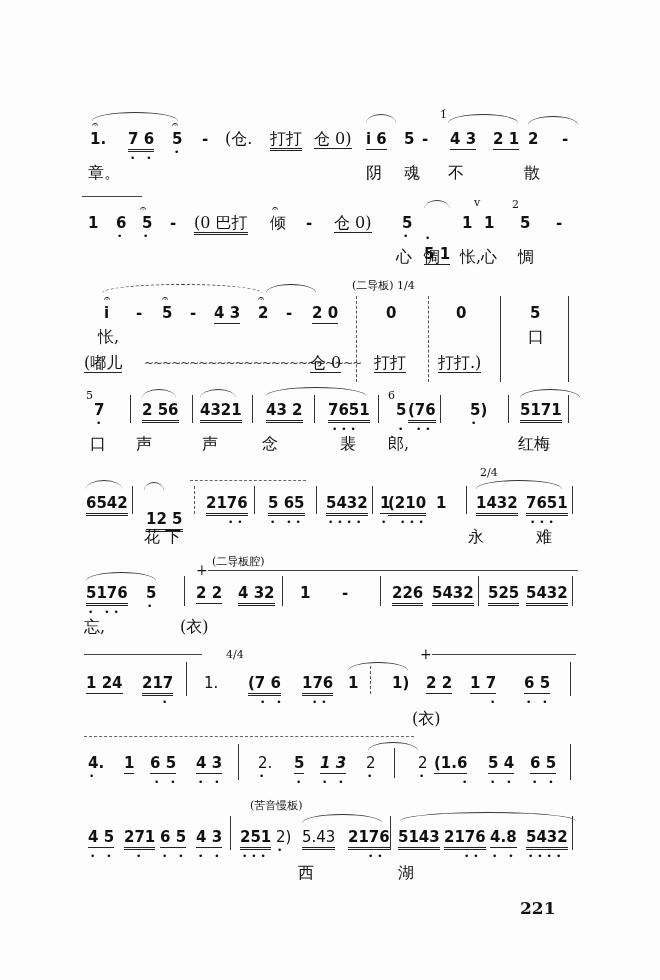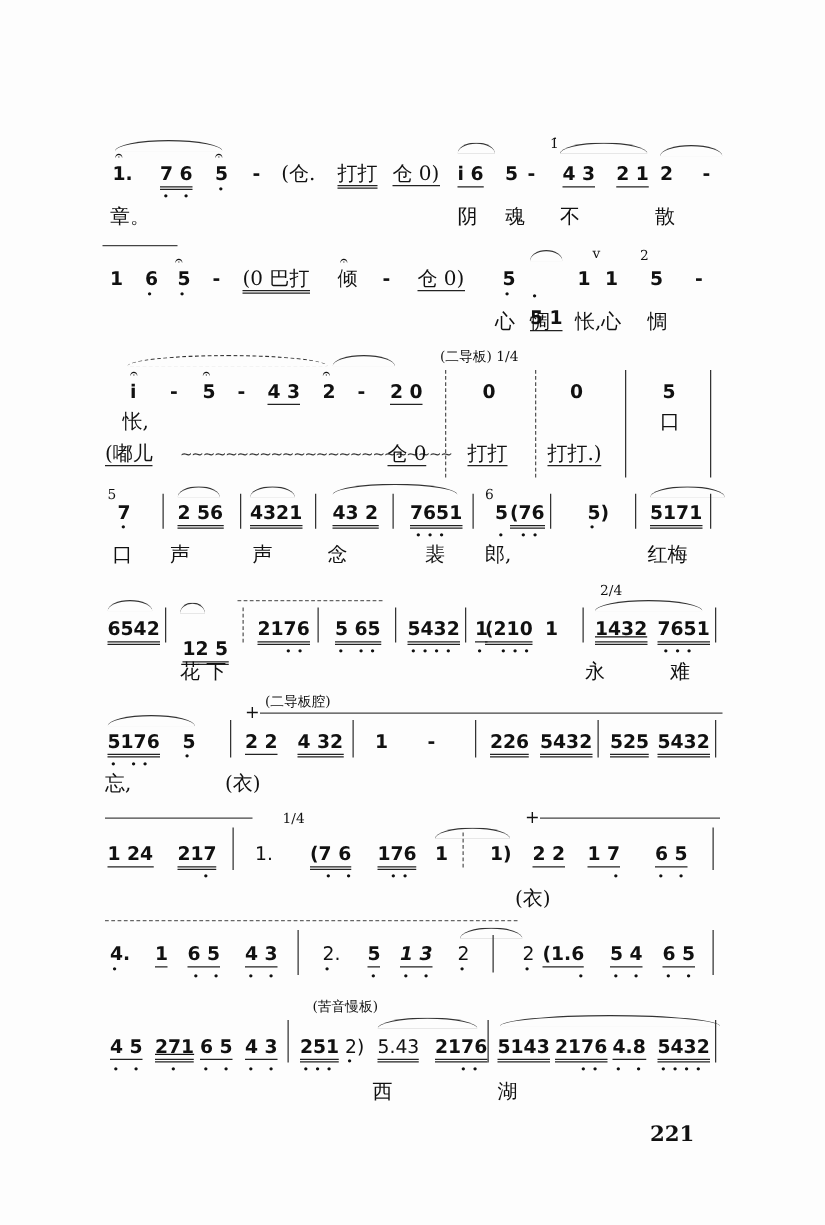--- a/index.html
+++ b/index.html
@@ -183,21 +183,21 @@
     <div class="tok ul2" style="left:326px;top:34px;">5432</div>
     <div class="dots" style="left:328px;top:58px;">••••</div>
     <div class="bar" style="left:372px;top:26px;height:28px;"></div>
     <div class="tok ul1" style="left:380px;top:34px;">1</div>
     <div class="dots" style="left:381px;top:58px;">•</div>
     <div class="tok ul2" style="left:388px;top:34px;">(210</div>
     <div class="dots" style="left:400px;top:58px;">•••</div>
     <div class="tok" style="left:436px;top:34px;">1</div>
     <div class="bar" style="left:466px;top:26px;height:28px;"></div>
     <div class="slur" style="left:476px;top:20px;width:86px;"></div>
-    <div class="tok ul2" style="left:476px;top:34px;text-decoration:underline;">1432</div>
+    <div class="tok ul2" style="left:476px;top:34px;">1432</div>
     <div class="tok ul2" style="left:526px;top:34px;">7651</div>
     <div class="dots" style="left:530px;top:58px;">•••</div>
     <div class="bar" style="left:572px;top:26px;height:28px;"></div>
 
     <div class="lyric" style="left:144px;top:68px;">花 下</div>
     <div class="lyric" style="left:468px;top:68px;">永</div>
     <div class="lyric" style="left:536px;top:68px;">难</div>
   </div>
 
   <div class="row" style="top:550px;height:90px;">
@@ -222,21 +222,21 @@
     <div class="tok ul2" style="left:488px;top:34px;">525</div>
     <div class="tok ul2" style="left:526px;top:34px;">5432</div>
     <div class="bar" style="left:572px;top:26px;height:30px;"></div>
 
     <div class="lyric" style="left:84px;top:68px;">忘,</div>
     <div class="lyric" style="left:180px;top:68px;">(衣)</div>
   </div>
 
   <div class="row" style="top:640px;height:90px;">
     <div class="line" style="left:84px;top:14px;width:118px;"></div>
-    <div class="note-small" style="left:226px;top:8px;">1/4</div>
+    <div class="note-small" style="left:226px;top:8px;">4/4</div>
     <div class="note-small" style="left:420px;top:6px;font-size:14px;">+</div>
     <div class="line" style="left:432px;top:14px;width:144px;"></div>
     <div class="tok ul1" style="left:86px;top:34px;">1 24</div>
     <div class="tok ul2" style="left:142px;top:34px;">217</div>
     <div class="dots" style="left:162px;top:58px;">•</div>
     <div class="bar" style="left:186px;top:22px;height:34px;"></div>
     <div class="tok" style="left:204px;top:34px;font-weight:normal;">1.</div>
     <div class="tok ul2" style="left:248px;top:34px;">(7 6</div>
     <div class="dots" style="left:260px;top:58px;">• •</div>
     <div class="tok ul2" style="left:302px;top:34px;">176</div>
@@ -285,21 +285,21 @@
     <div class="dots" style="left:532px;top:48px;">• •</div>
     <div class="bar" style="left:570px;top:14px;height:36px;"></div>
   </div>
 
   <div class="row" style="top:790px;height:100px;">
     <div class="note-small" style="left:250px;top:8px;">(苦音慢板)</div>
     <div class="slur" style="left:302px;top:24px;width:80px;"></div>
     <div class="slur" style="left:400px;top:22px;width:176px;"></div>
     <div class="tok ul1" style="left:88px;top:38px;">4 5</div>
     <div class="dots" style="left:90px;top:62px;">• •</div>
-    <div class="tok ul2" style="left:124px;top:38px;text-decoration:underline;">271</div>
+    <div class="tok ul2" style="left:124px;top:38px;">271</div>
     <div class="dots" style="left:136px;top:62px;">•</div>
     <div class="tok ul1" style="left:160px;top:38px;">6 5</div>
     <div class="dots" style="left:162px;top:62px;">• •</div>
     <div class="tok ul1" style="left:196px;top:38px;">4 3</div>
     <div class="dots" style="left:198px;top:62px;">• •</div>
     <div class="bar" style="left:230px;top:26px;height:34px;"></div>
     <div class="tok ul2" style="left:240px;top:38px;">251</div>
     <div class="dots" style="left:242px;top:62px;">•••</div>
     <div class="tok" style="left:276px;top:38px;font-weight:normal;">2)</div>
     <div class="dots" style="left:277px;top:56px;">•</div>

